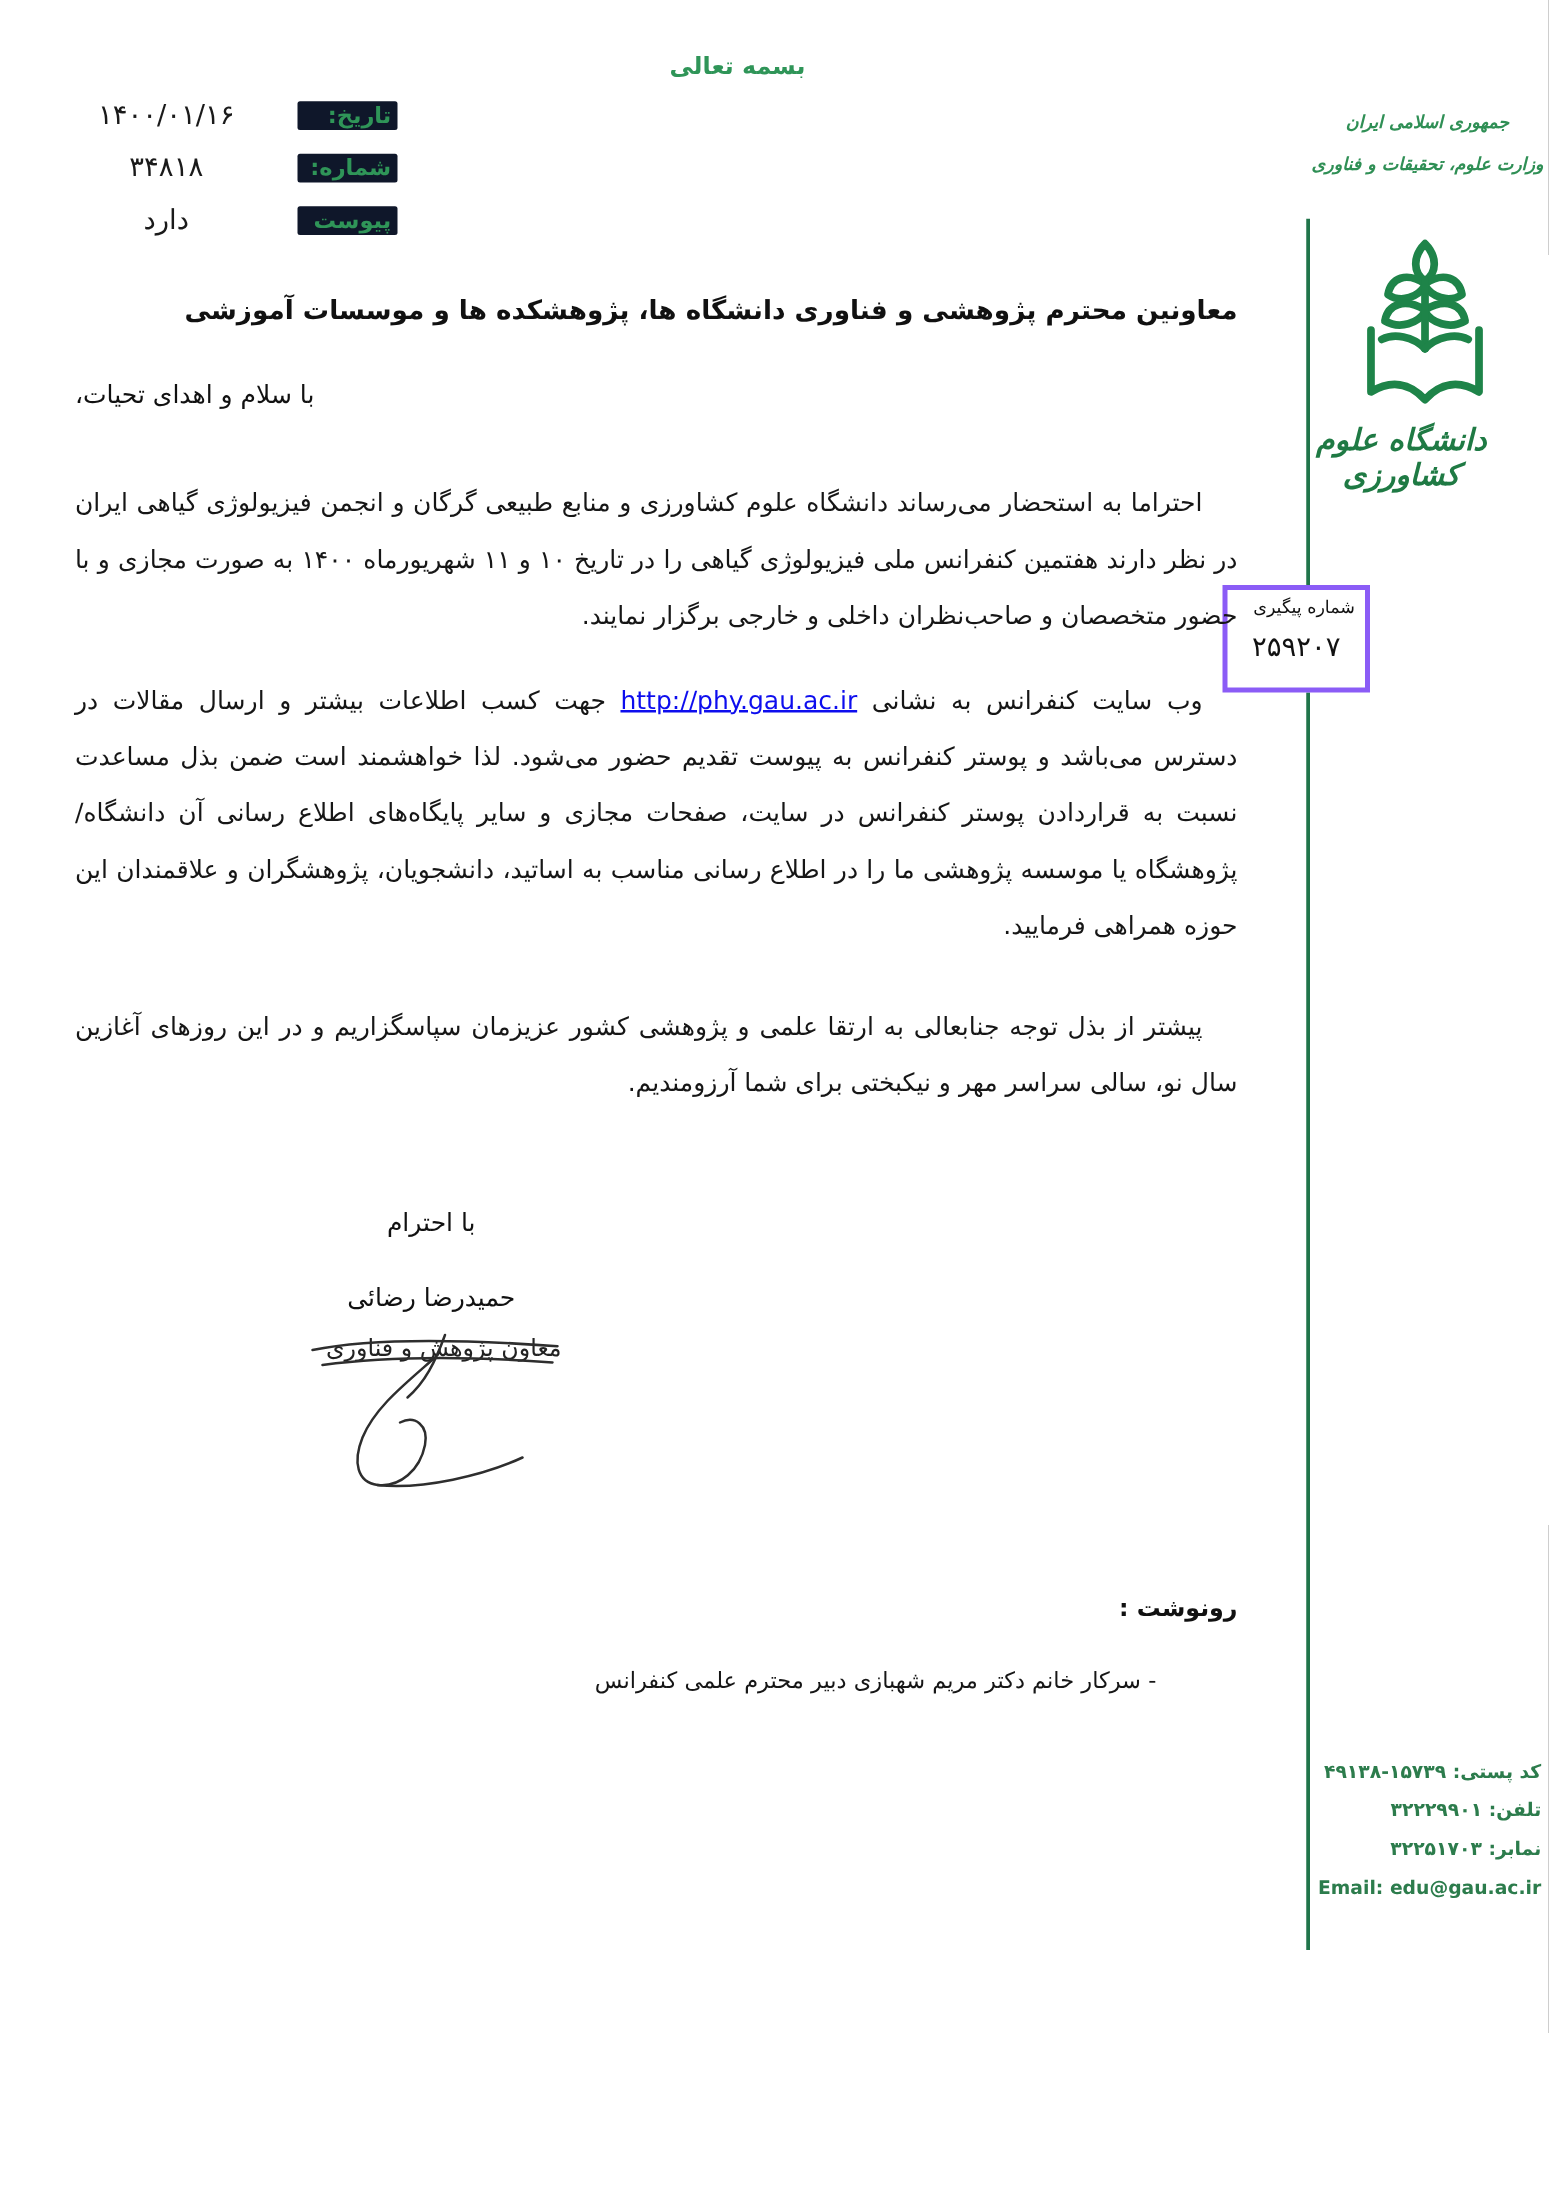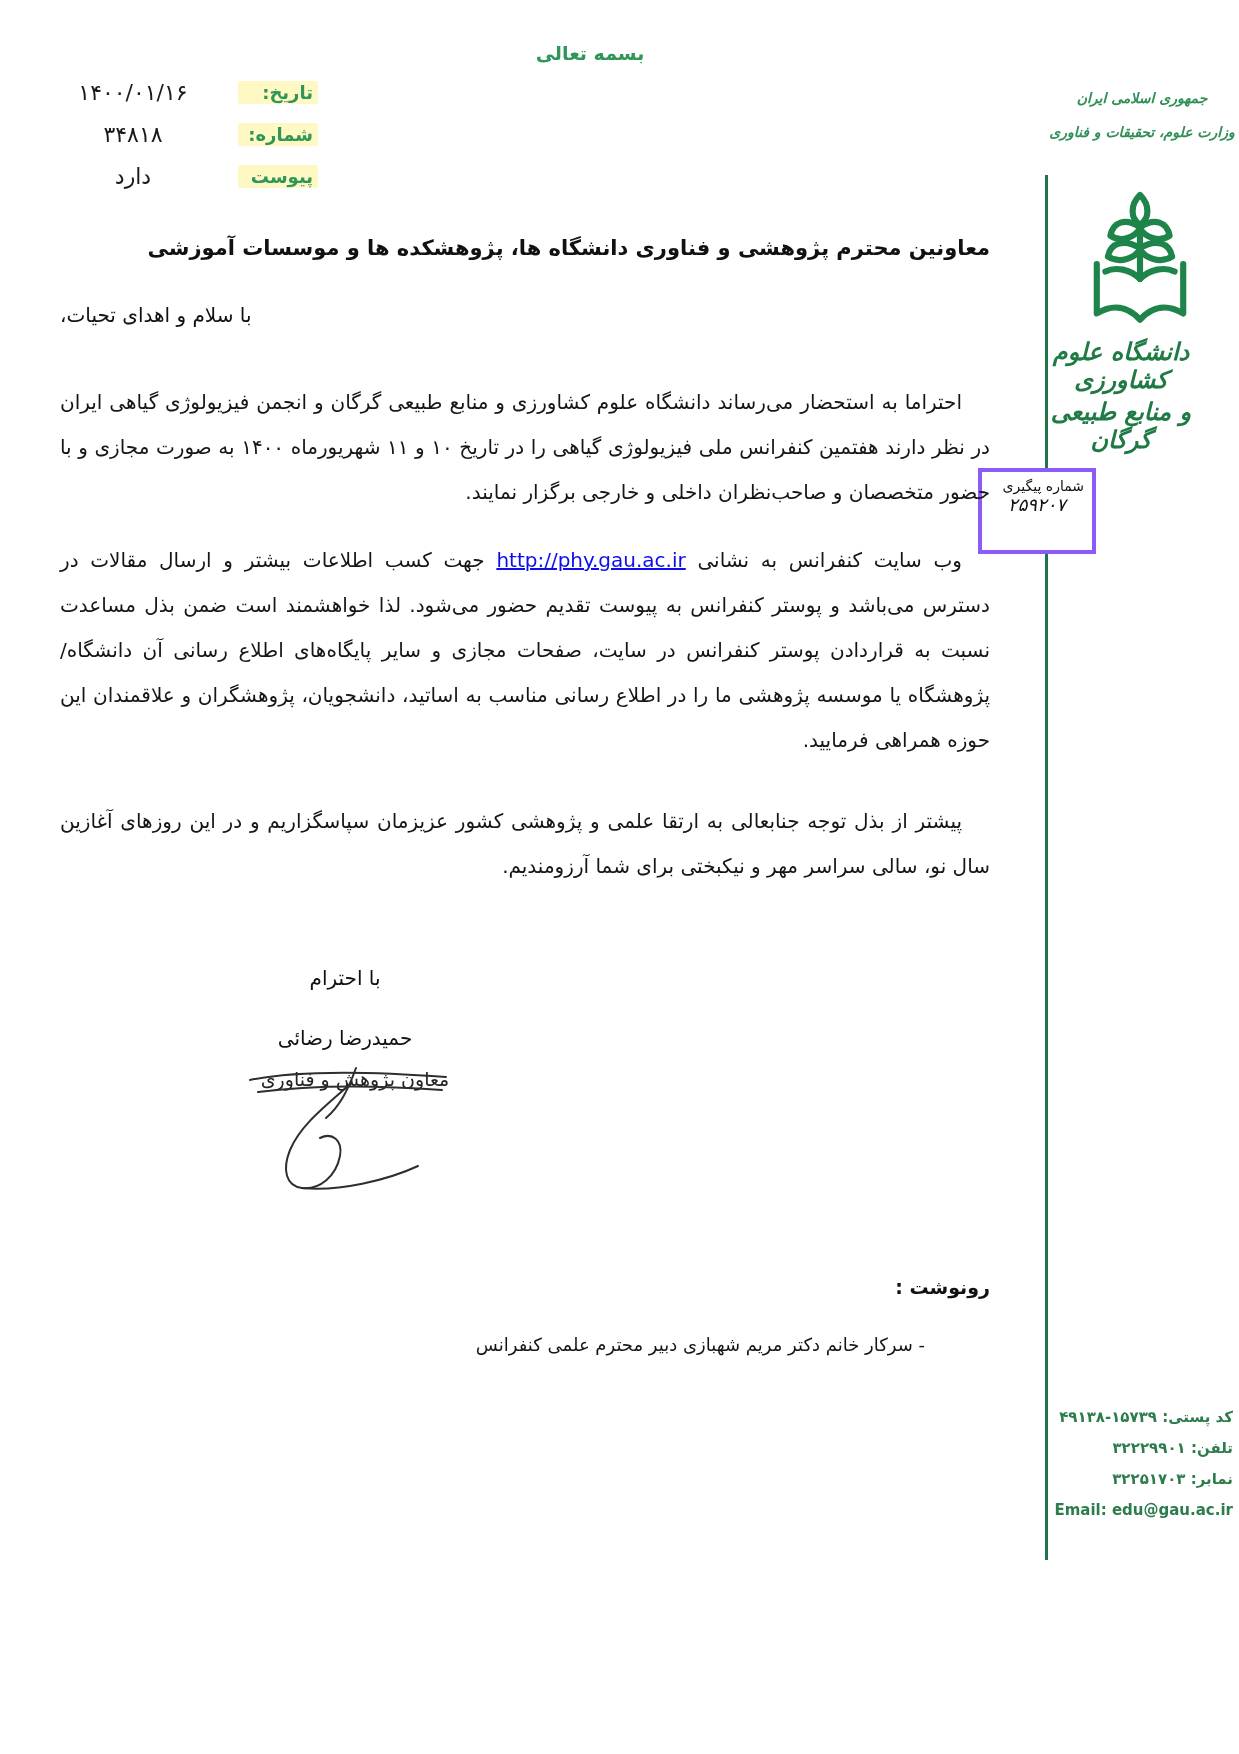--- a/index.html
+++ b/index.html
@@ -17,21 +17,21 @@
   .besmele{
     top:42px;left:440px;width:300px;
     text-align:center;
     color:#2f9558;font-weight:bold;font-size:19px;
   }
   
   .meta{top:80px;left:28px;width:290px;direction:rtl;}
   .meta-row{display:flex;align-items:center;margin-bottom:17px;}
   .meta-label{
     color:#2f9558;font-weight:bold;font-size:18px;
-    background:#fef9c3;padding:1px 5px;border-radius:2px;
+    background:#0f172a;padding:1px 5px;border-radius:2px;
     min-width:70px;text-align:right;
   }
   .meta-value{flex:1;text-align:center;color:#1a1a1a;font-size:22px;}
   .ltr{direction:ltr;unicode-bidi:embed;}
   
   .main{left:60px;top:0;width:930px;}
   .main > div, .main > p{position:absolute;width:930px;margin:0;}
   .recipient{top:236px;font-size:21px;font-weight:bold;color:#111;text-align:right;}
   .salutation{top:303px;font-size:20px;color:#111;text-align:left;}
   .para{
@@ -60,21 +60,21 @@
   .uni{left:1028px;width:186px;text-align:center;color:#1f7a44;font-weight:bold;font-style:italic;}
   .uni1{top:338px;font-size:24px;}
   .uni2{top:398px;font-size:24px;}
   
   .track{
     left:978px;top:468px;width:118px;height:86px;
     border:4px solid #8b5cf6;background:#fff;box-sizing:border-box;
     padding:6px 8px;
   }
   .track-label{font-size:14px;color:#111;text-align:right;display:block;}
-  .track-value{font-size:18px;color:#111;text-align:center;display:block;letter-spacing:2px;font-style:italic;}
+  .track-value{font-size:22px;color:#111;text-align:center;display:block;margin-top:12px;letter-spacing:2px;}
   
   .footer{right:6px;top:1402px;width:300px;text-align:right;color:#2c7c4c;font-size:15px;font-weight:bold;line-height:31px;}
   .footer .row{white-space:nowrap;}
 </style>
 </head>
 <body>
 
 <div class="page">
 
   <div class="abs besmele">بسمه تعالی</div>
@@ -112,21 +112,20 @@
 
       <path d="M50 28 L50 72"></path>
 
       <path d="M15 60 L15 100 C28 92 40 94 50 105 C60 94 72 92 85 100 L85 60"></path>
       <path d="M50 72 C42 64 30 62 22 66"></path>
       <path d="M50 72 C58 64 70 62 78 66"></path>
     </svg>
   </div>
 
   <div class="abs uni uni1">دانشگاه علوم کشاورزی</div>
-  <div class="abs uni uni2">و منابع طبیعی گرگان</div>
 
   <div class="abs track">
     <span class="track-label">شماره پیگیری</span>
     <span class="track-value">۲۵۹۲۰۷</span>
   </div>
 
   <div class="abs main">
     <div class="recipient">معاونین محترم پژوهشی و فناوری دانشگاه ها، پژوهشکده ها و موسسات آموزشی</div>
     <div class="salutation">با سلام و اهدای تحیات،</div>
 

